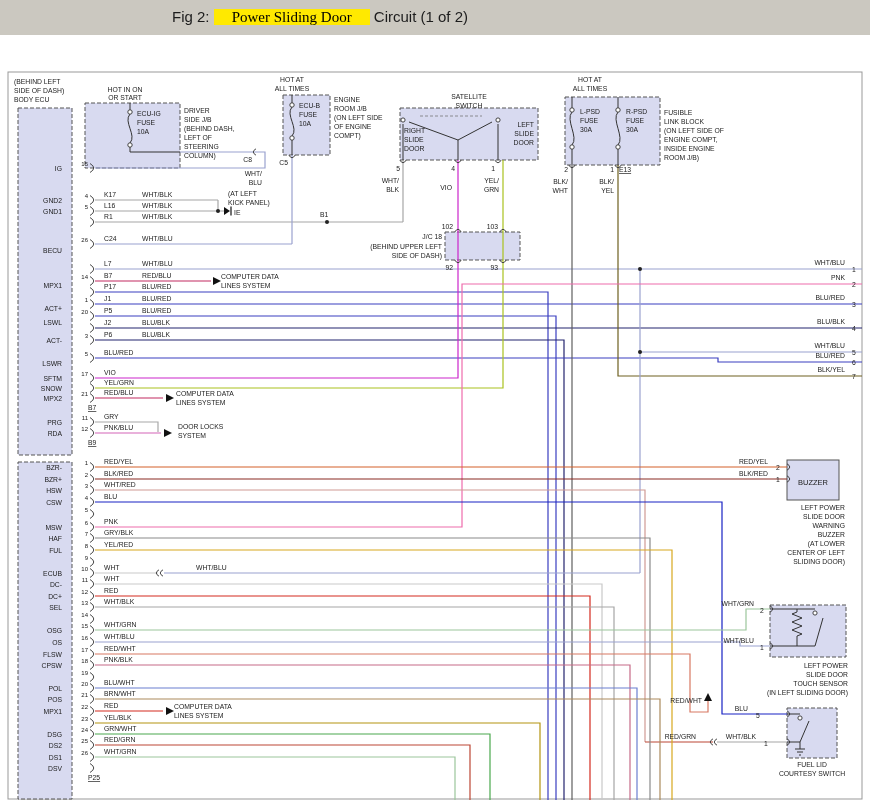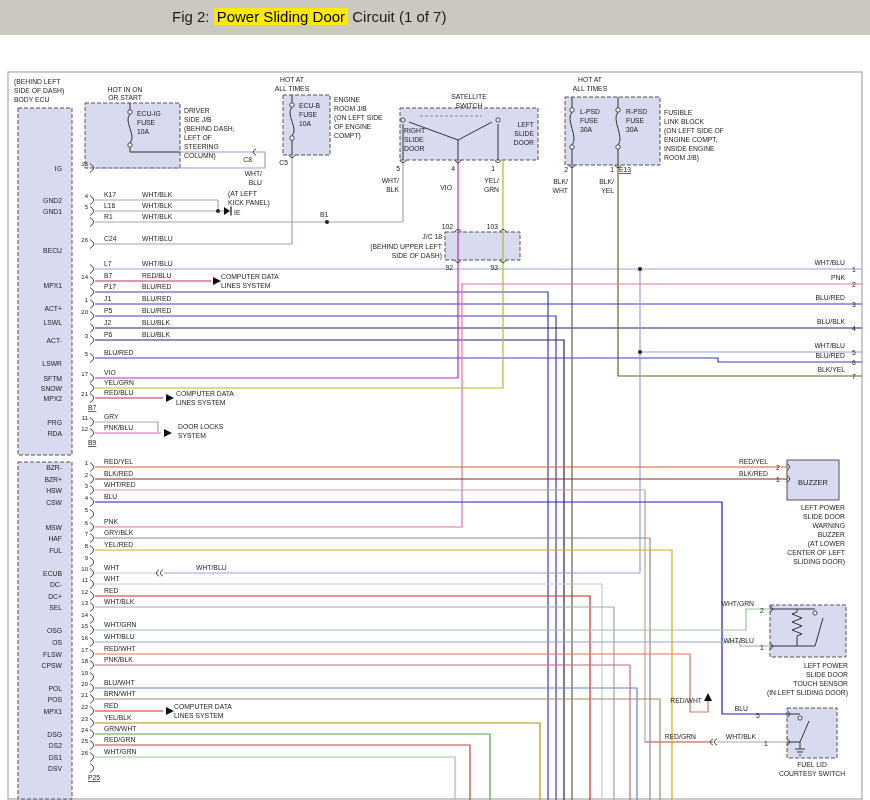--- a/index.html
+++ b/index.html
@@ -1,29 +1,29 @@
 <!DOCTYPE html>
 <html><head>
 <meta charset="utf-8">
 <style>
   html,body{margin:0;padding:0;}
   body{width:870px;height:800px;position:relative;overflow:hidden;background:#ffffff;
        font-family:"Liberation Sans",sans-serif;}
   .header{position:absolute;top:0;left:0;width:870px;height:35px;}
   .title{position:absolute;left:172px;top:8px;font-size:15px;color:#1c1c1c;white-space:nowrap;}
-  .title mark{padding:0 3px;}
+  .title mark{padding:0 18px;font-family:Liberation Serif, serif;}
   svg{position:absolute;top:0;left:0;}
   svg text{font-family:"Liberation Sans",sans-serif;}
 </style>
 </head>
 <body>
 
 <div class="header" style="background: rgb(203, 200, 192);">
   <div class="title" style="color: rgb(28, 28, 28);">
-    <span>Fig 2: </span><mark style="background: rgb(255, 233, 0);">Power Sliding Door</mark><span> Circuit (1 of 7)</span>
+    <span>Fig 2: </span><mark style="background: rgb(255, 233, 0);">Power Sliding Door</mark><span> Circuit (1 of 2)</span>
   </div>
 </div>
 
 <svg id="diagram" width="870" height="800" viewBox="0 0 870 800">
     <rect x="8" y="72" width="854" height="727" fill="none" stroke="#999" stroke-width="1"></rect>
     <rect x="18" y="108" width="54" height="347" fill="#d8daf0" stroke="#555" stroke-width="1" stroke-dasharray="4,2"></rect>
     <rect x="18" y="462" width="54" height="337" fill="#d8daf0" stroke="#555" stroke-width="1" stroke-dasharray="4,2"></rect>
     <rect x="85" y="103" width="95" height="65" fill="#d8daf0" stroke="#555" stroke-width="1" stroke-dasharray="4,2"></rect>
     <rect x="283" y="95" width="47" height="60" fill="#d8daf0" stroke="#555" stroke-width="1" stroke-dasharray="4,2"></rect>
     <rect x="400" y="108" width="138" height="52" fill="#d8daf0" stroke="#555" stroke-width="1" stroke-dasharray="4,2"></rect>

